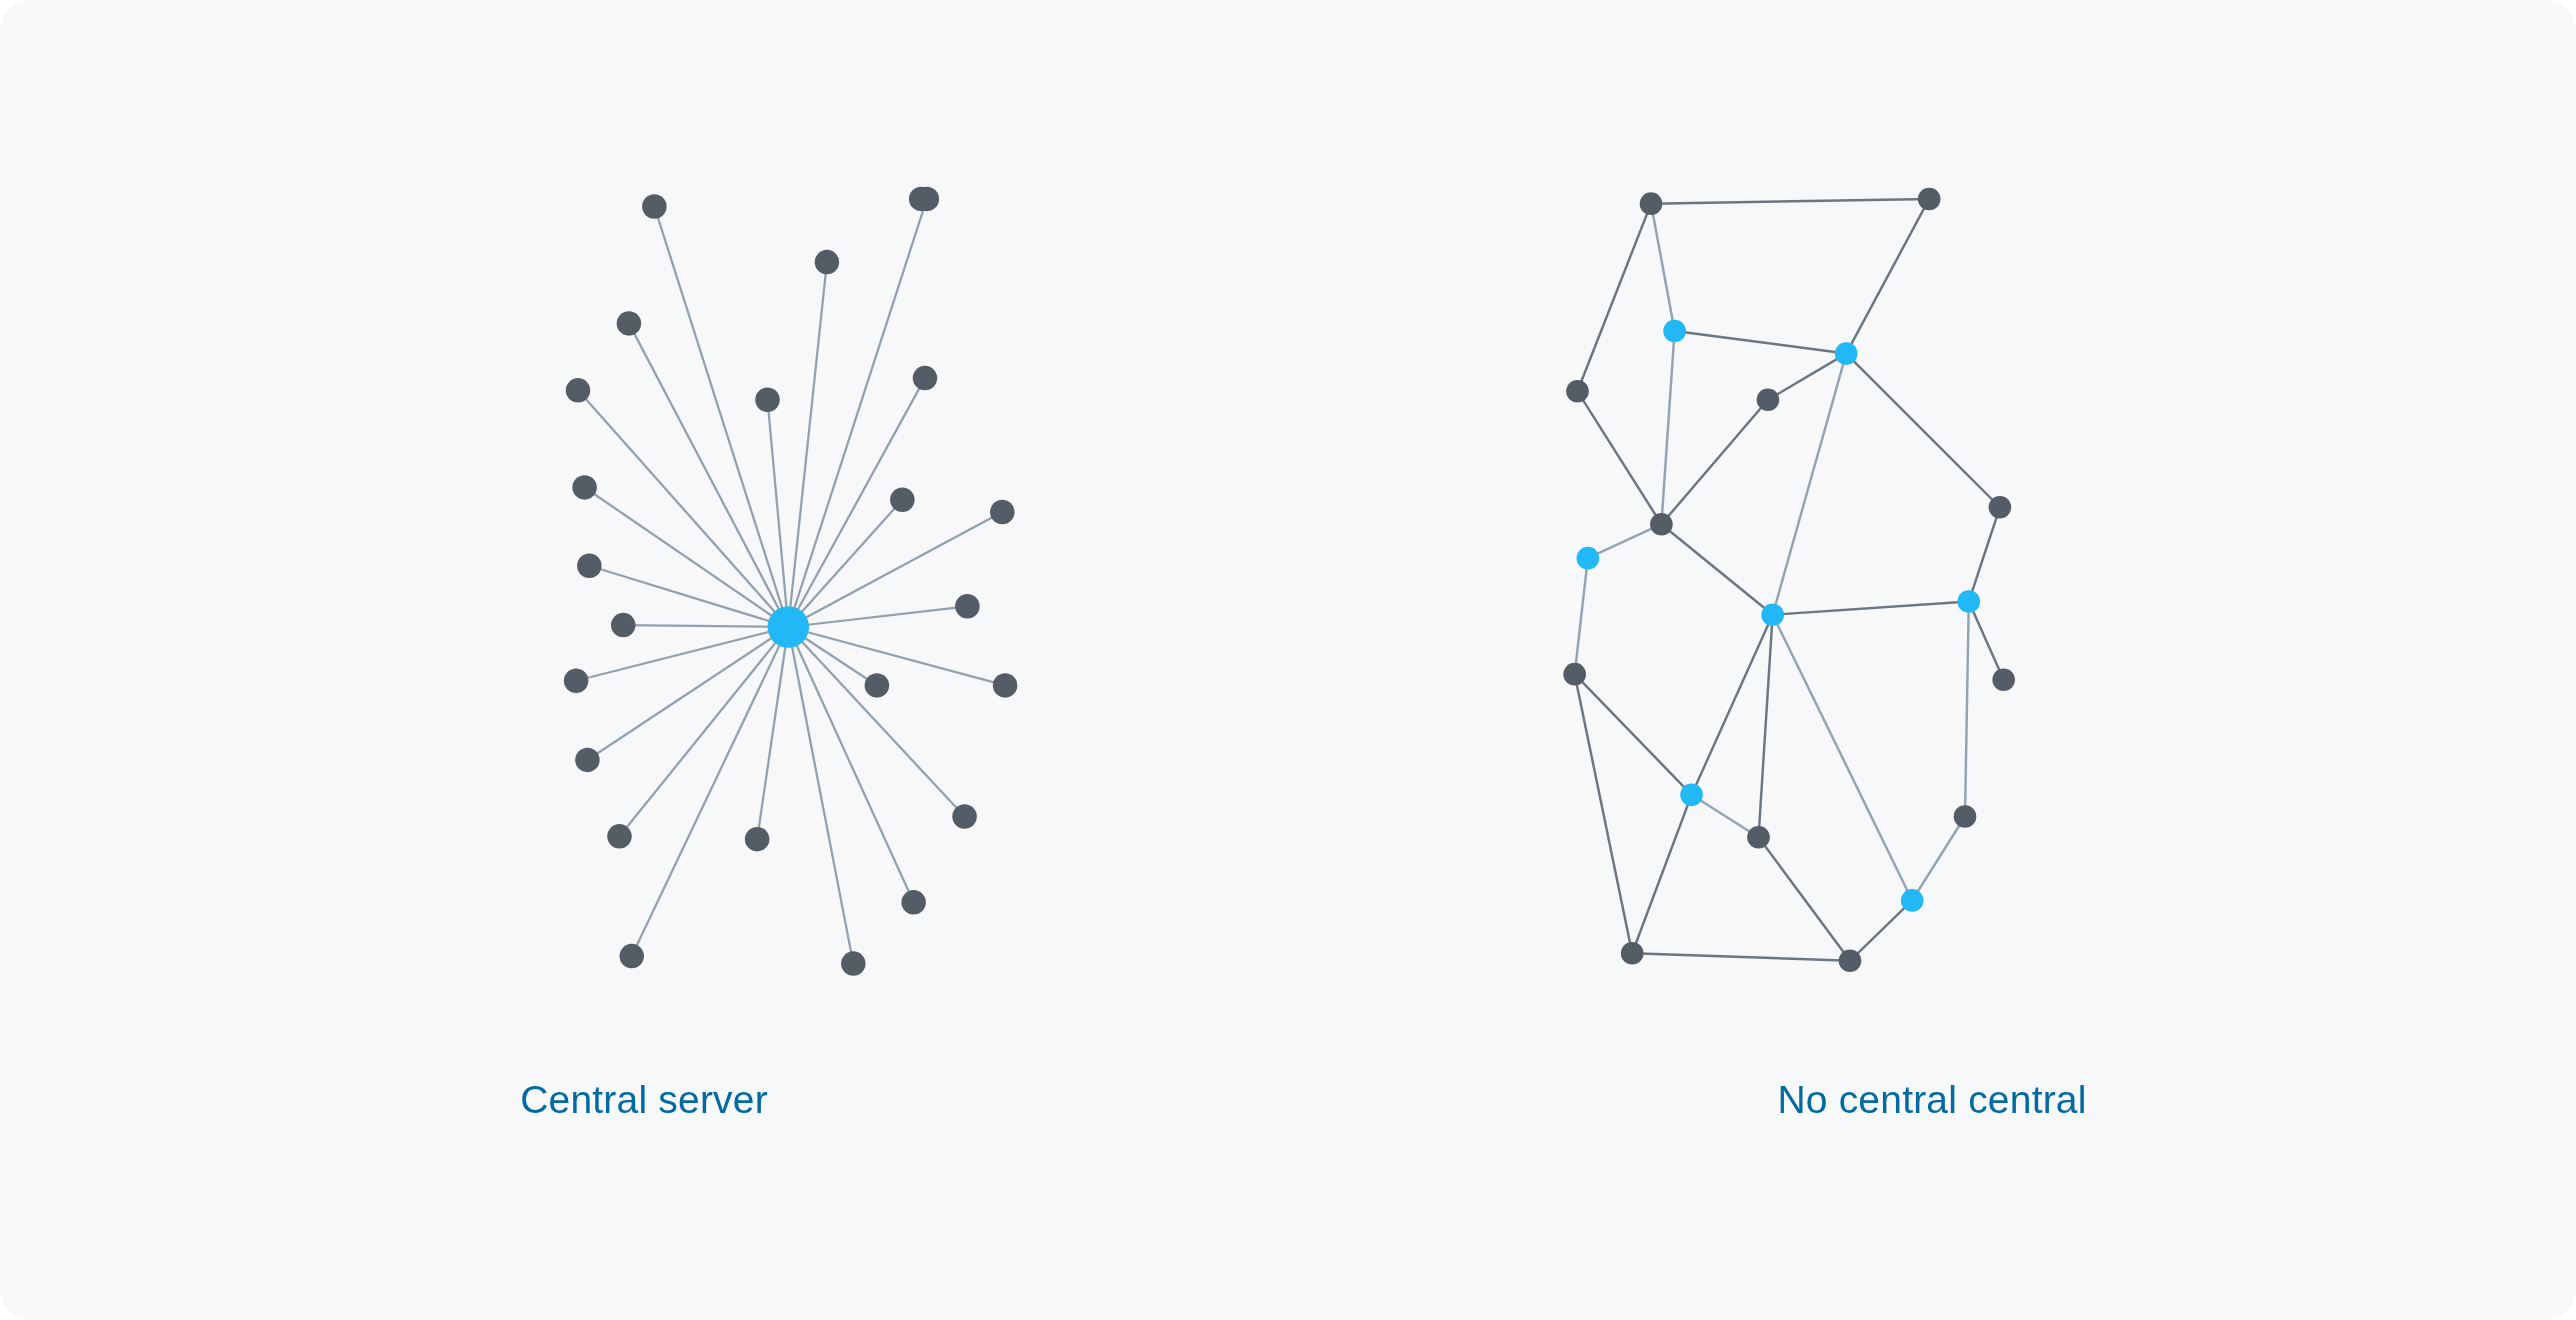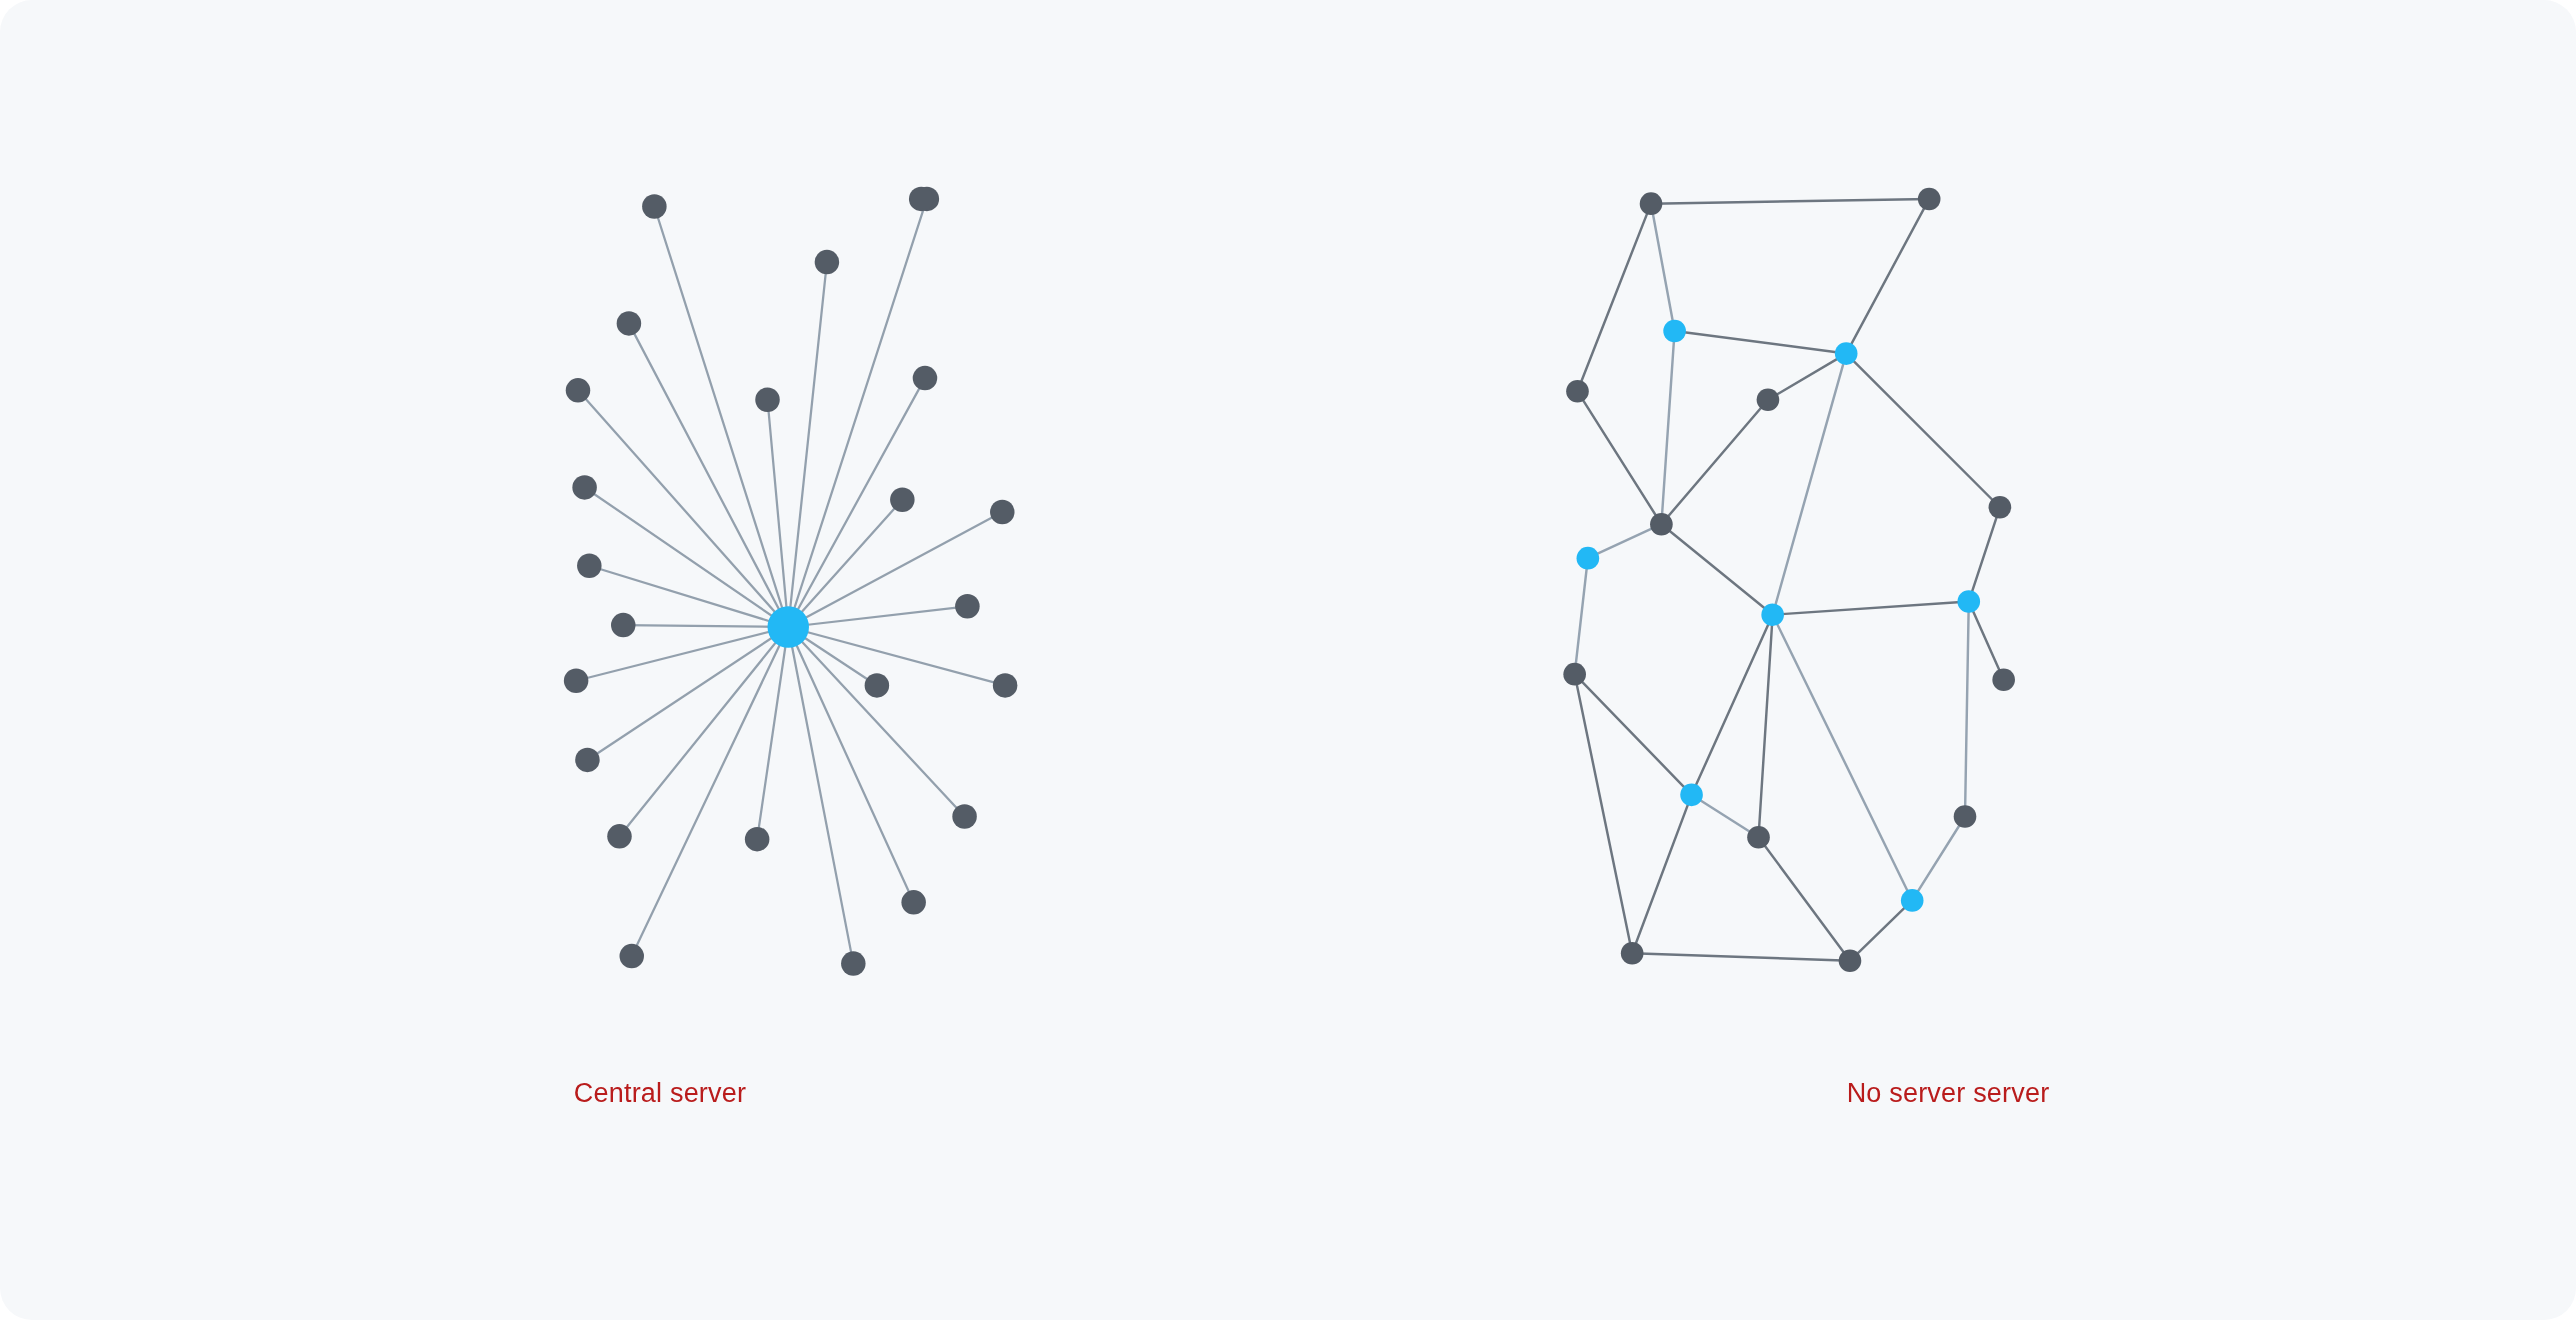--- a/index.html
+++ b/index.html
@@ -52,26 +52,25 @@
   .node-peer {
     fill: #545c66;
   }
   .node-hub {
     fill: #22b8f5;
   }
   .caption {
     position: absolute;
     width: 100%;
     text-align: center;
-    font-size: 27px;
+    font-size: 39px;
     font-weight: 400;
-    color: #b91c1c;
+    color: #0369a1;
     letter-spacing: 0.2px;
     white-space: nowrap;
-    margin-left: 16px;
   }
   #caption-central { top: 1078px; left: 0; }
   #caption-mesh    { top: 1078px; left: 0; }
 </style>
 </head>
 <body>
 
 <div id="canvas">
 
   <div class="panel" id="panel-central">
@@ -180,17 +179,17 @@
           <circle cx="1670" cy="715" r="12" class="node-peer"></circle>
           <circle cx="2125" cy="721" r="12" class="node-peer"></circle>
           <circle cx="1794" cy="843" r="12" class="node-hub"></circle>
           <circle cx="1865" cy="888" r="12" class="node-peer"></circle>
           <circle cx="2084" cy="866" r="12" class="node-peer"></circle>
           <circle cx="2028" cy="955" r="12" class="node-hub"></circle>
           <circle cx="1731" cy="1011" r="12" class="node-peer"></circle>
           <circle cx="1962" cy="1019" r="12" class="node-peer"></circle>
         </g>
     </svg>
-    <div class="caption" id="caption-mesh">No server server</div>
+    <div class="caption" id="caption-mesh">No central central</div>
   </div>
 
 </div>
 
 
 </body></html>

